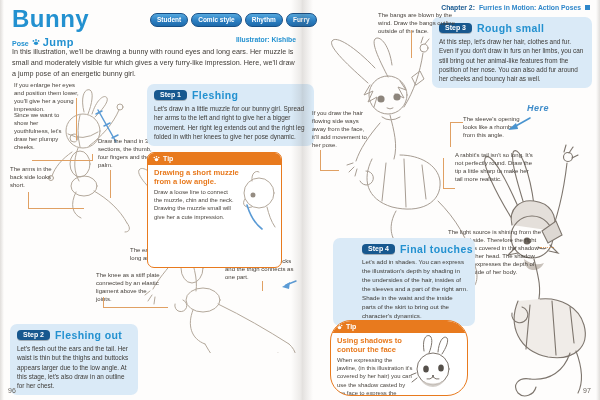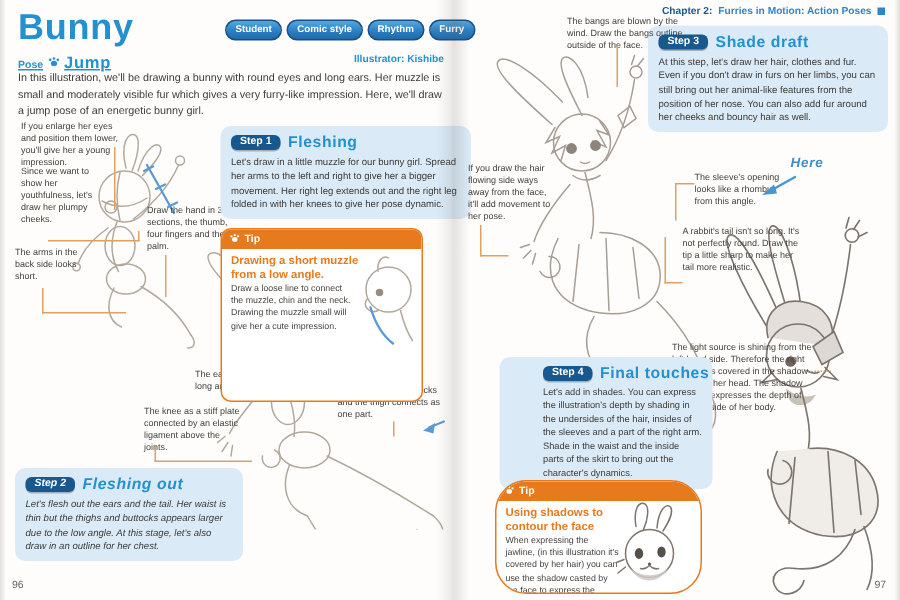--- a/index.html
+++ b/index.html
@@ -10,21 +10,21 @@
   }
   .gutter{position:absolute;left:291px;top:0;width:22px;height:100%;pointer-events:none;
     background:linear-gradient(to right,rgba(90,80,70,0) 0%,rgba(90,80,70,.10) 42%,rgba(90,80,70,.16) 52%,rgba(90,80,70,0) 100%);}
   .edge-l{position:absolute;left:0;top:0;width:4px;height:100%;background:linear-gradient(to right,rgba(90,80,70,.18),rgba(90,80,70,0));}
   .edge-r{position:absolute;right:0;top:0;width:4px;height:100%;background:linear-gradient(to left,rgba(90,80,70,.18),rgba(90,80,70,0));}
 
   .page-title{position:absolute;left:12px;top:5px;font-size:24px;font-weight:bold;color:#2391d0;letter-spacing:.5px;}
   .tags{position:absolute;left:150px;top:13px;display:flex;gap:3px;}
   .tag{font-size:6.5px;font-weight:bold;color:#fff;padding:2px 6px 2.5px;border-radius:7px;
     background:linear-gradient(#55a8de 0%,#2c7fc2 55%,#1f6bab 100%);border:1px solid #174f86;white-space:nowrap;}
-  .pose-row{position:absolute;left:12px;top:32px;display:flex;align-items:baseline;gap:3px;color:#2391d0;text-decoration:underline;}
+  .pose-row{position:absolute;left:12px;top:32px;display:flex;align-items:baseline;gap:3px;color:#2391d0;}
   .pose-label{font-size:7px;font-weight:bold;}
   .pose-value{font-size:11px;font-weight:bold;letter-spacing:.5px;}
   .illustrator{position:absolute;left:180px;top:36px;width:116px;text-align:right;font-size:6.8px;font-weight:bold;color:#2391d0;}
   .intro{position:absolute;left:12px;top:47px;width:283px;font-size:7.2px;line-height:1.5;color:#3f3b36;}
 
   .step-box{position:absolute;background:#daeaf7;border-radius:7px;padding:5px 7px 5px;box-sizing:border-box;}
   .step-head{display:flex;align-items:center;gap:5px;}
   .step-badge{background:#17588f;color:#fff;font-size:7px;font-weight:bold;padding:1.5px 6px 2px;border-radius:4px;white-space:nowrap;box-shadow:0 1px 0 rgba(0,0,0,.25);}
   .step-title{color:#2391d0;font-weight:bold;font-size:10.5px;letter-spacing:.4px;white-space:nowrap;}
   .step-body{font-size:6.4px;line-height:1.45;color:#3d3a36;margin-top:3px;}
@@ -170,21 +170,21 @@
     <svg style="position:absolute;right:2px;top:16px;" width="42" height="66" viewBox="0 0 42 66" fill="none" stroke="#b3a89b" stroke-width="1" stroke-linecap="round">
       <circle cx="22" cy="24" r="15"></circle>
       <path d="M15,12 C14,4 19,1 22,3"></path>
       <circle cx="16" cy="26" r="2.5" fill="#958c82" stroke="none"></circle>
       <path d="M8,30 q-3,4 0,7 q3,3 7,1"></path>
       <path d="M30,38 C32,46 34,52 38,58"></path>
       <path d="M10,36 C13,46 17,54 25,60" stroke="#5b9bd5" stroke-width="1.6"></path>
     </svg>
   </div>
 
-  <div class="step-box" style="left:10px;top:312px;width:152px;font-style:italic;">
+  <div class="step-box" style="left:10px;top:324px;width:128px;">
     <div class="step-head">
       <span class="step-badge">Step 2</span>
       <span class="step-title">Fleshing out</span>
     </div>
     <div class="step-body">Let's flesh out the ears and the tail. Her waist is thin but the thighs and buttocks appears larger due to the low angle. At this stage, let's also draw in an outline for her chest.</div>
   </div>
 
   <div class="pagenum" style="left:8px;">96</div>
 
   <div class="chapter">
@@ -254,21 +254,21 @@
       <path d="M98,194 L102,230"></path>
     <path d="M40,200 a8,8 0 1,0 10,-6"></path>
     <path d="M98,240 C92,258 78,268 58,266"></path>
     <path d="M58,266 C46,264 40,272 46,280 C52,286 62,282 64,274"></path>
     <path d="M104,238 C110,254 112,268 106,280"></path>
   </svg>
 
   <div class="step-box" style="left:432px;top:17px;width:160px;">
     <div class="step-head">
       <span class="step-badge">Step 3</span>
-      <span class="step-title">Shade draft</span>
+      <span class="step-title">Rough small</span>
     </div>
     <div class="step-body">At this step, let's draw her hair, clothes and fur. Even if you don't draw in furs on her limbs, you can still bring out her animal-like features from the position of her nose. You can also add fur around her cheeks and bouncy hair as well.</div>
   </div>
 
   <div class="ann" style="left:378px;top:12px;width:80px;">The bangs are blown by the wind. Draw the bangs outline outside of the face.</div>
   <div class="ann" style="left:463px;top:116px;width:58px;">The sleeve's opening looks like a rhombus from this angle.</div>
   <div class="ann" style="left:455px;top:152px;width:82px;">A rabbit's tail isn't so long. It's not perfectly round. Draw the tip a little sharp to make her tail more realistic.</div>
   <div class="ann" style="left:312px;top:110px;width:60px;">If you draw the hair flowing side ways away from the face, it'll add movement to her pose.</div>
   <div class="ann" style="left:448px;top:229px;width:95px;">The light source is shining from the left hand side. Therefore the right shoulder is covered in the shadow casted by her head. The shadow also help expresses the depth of the other side of her body.</div>
 

